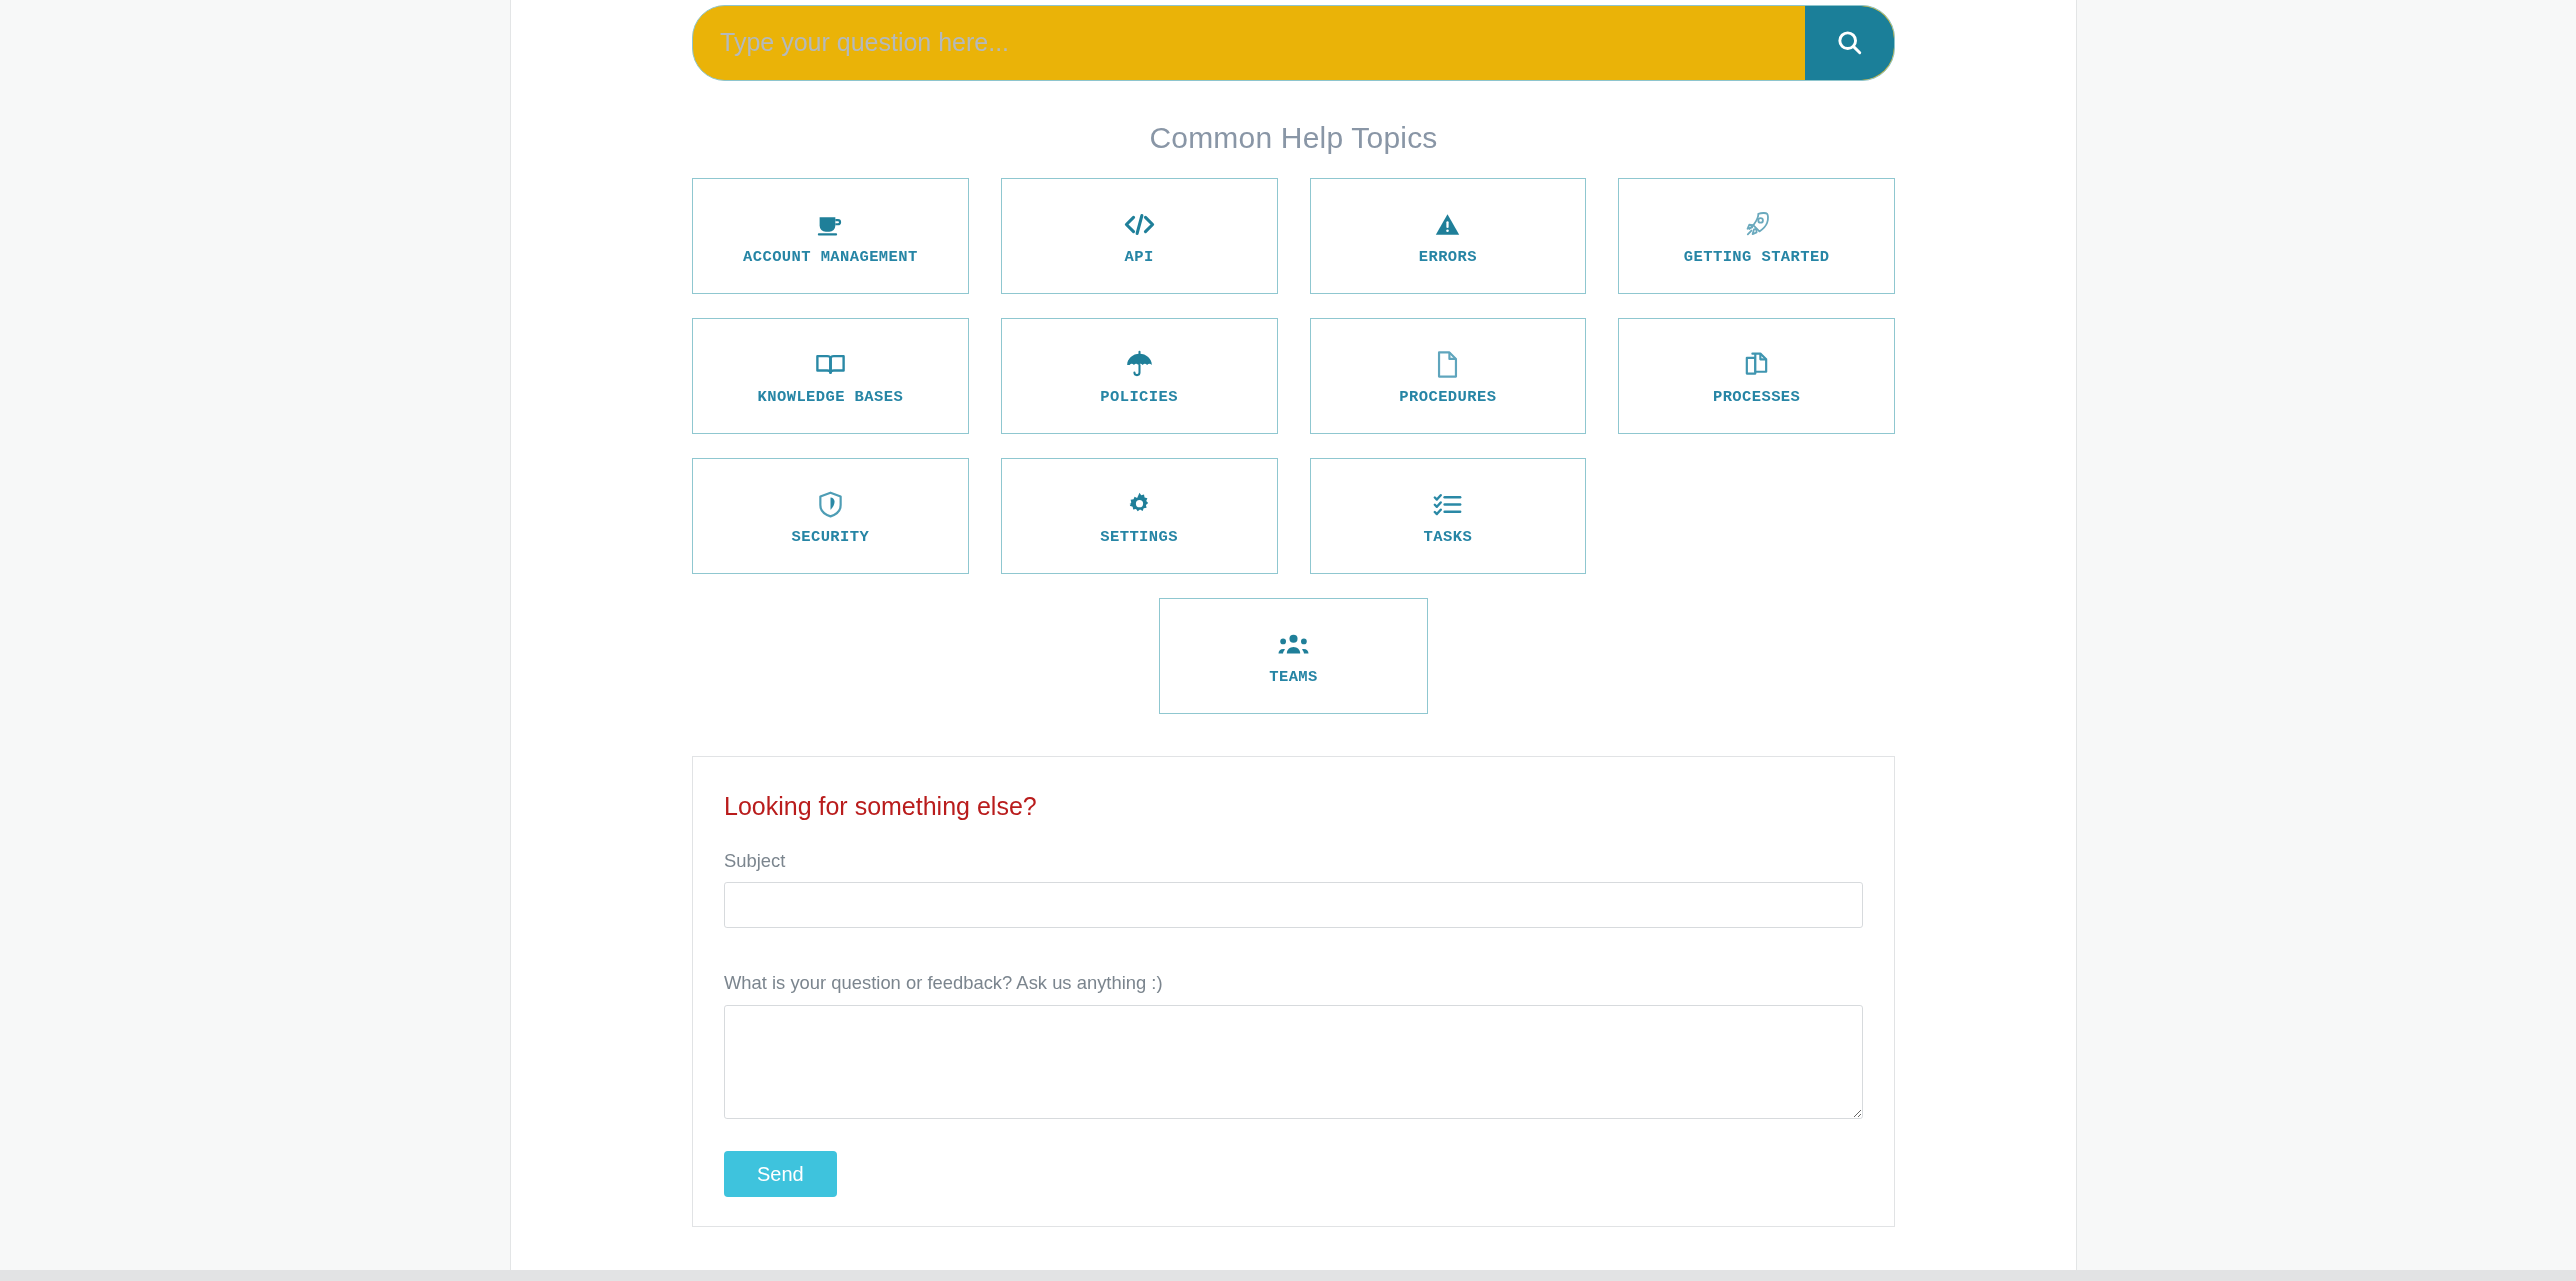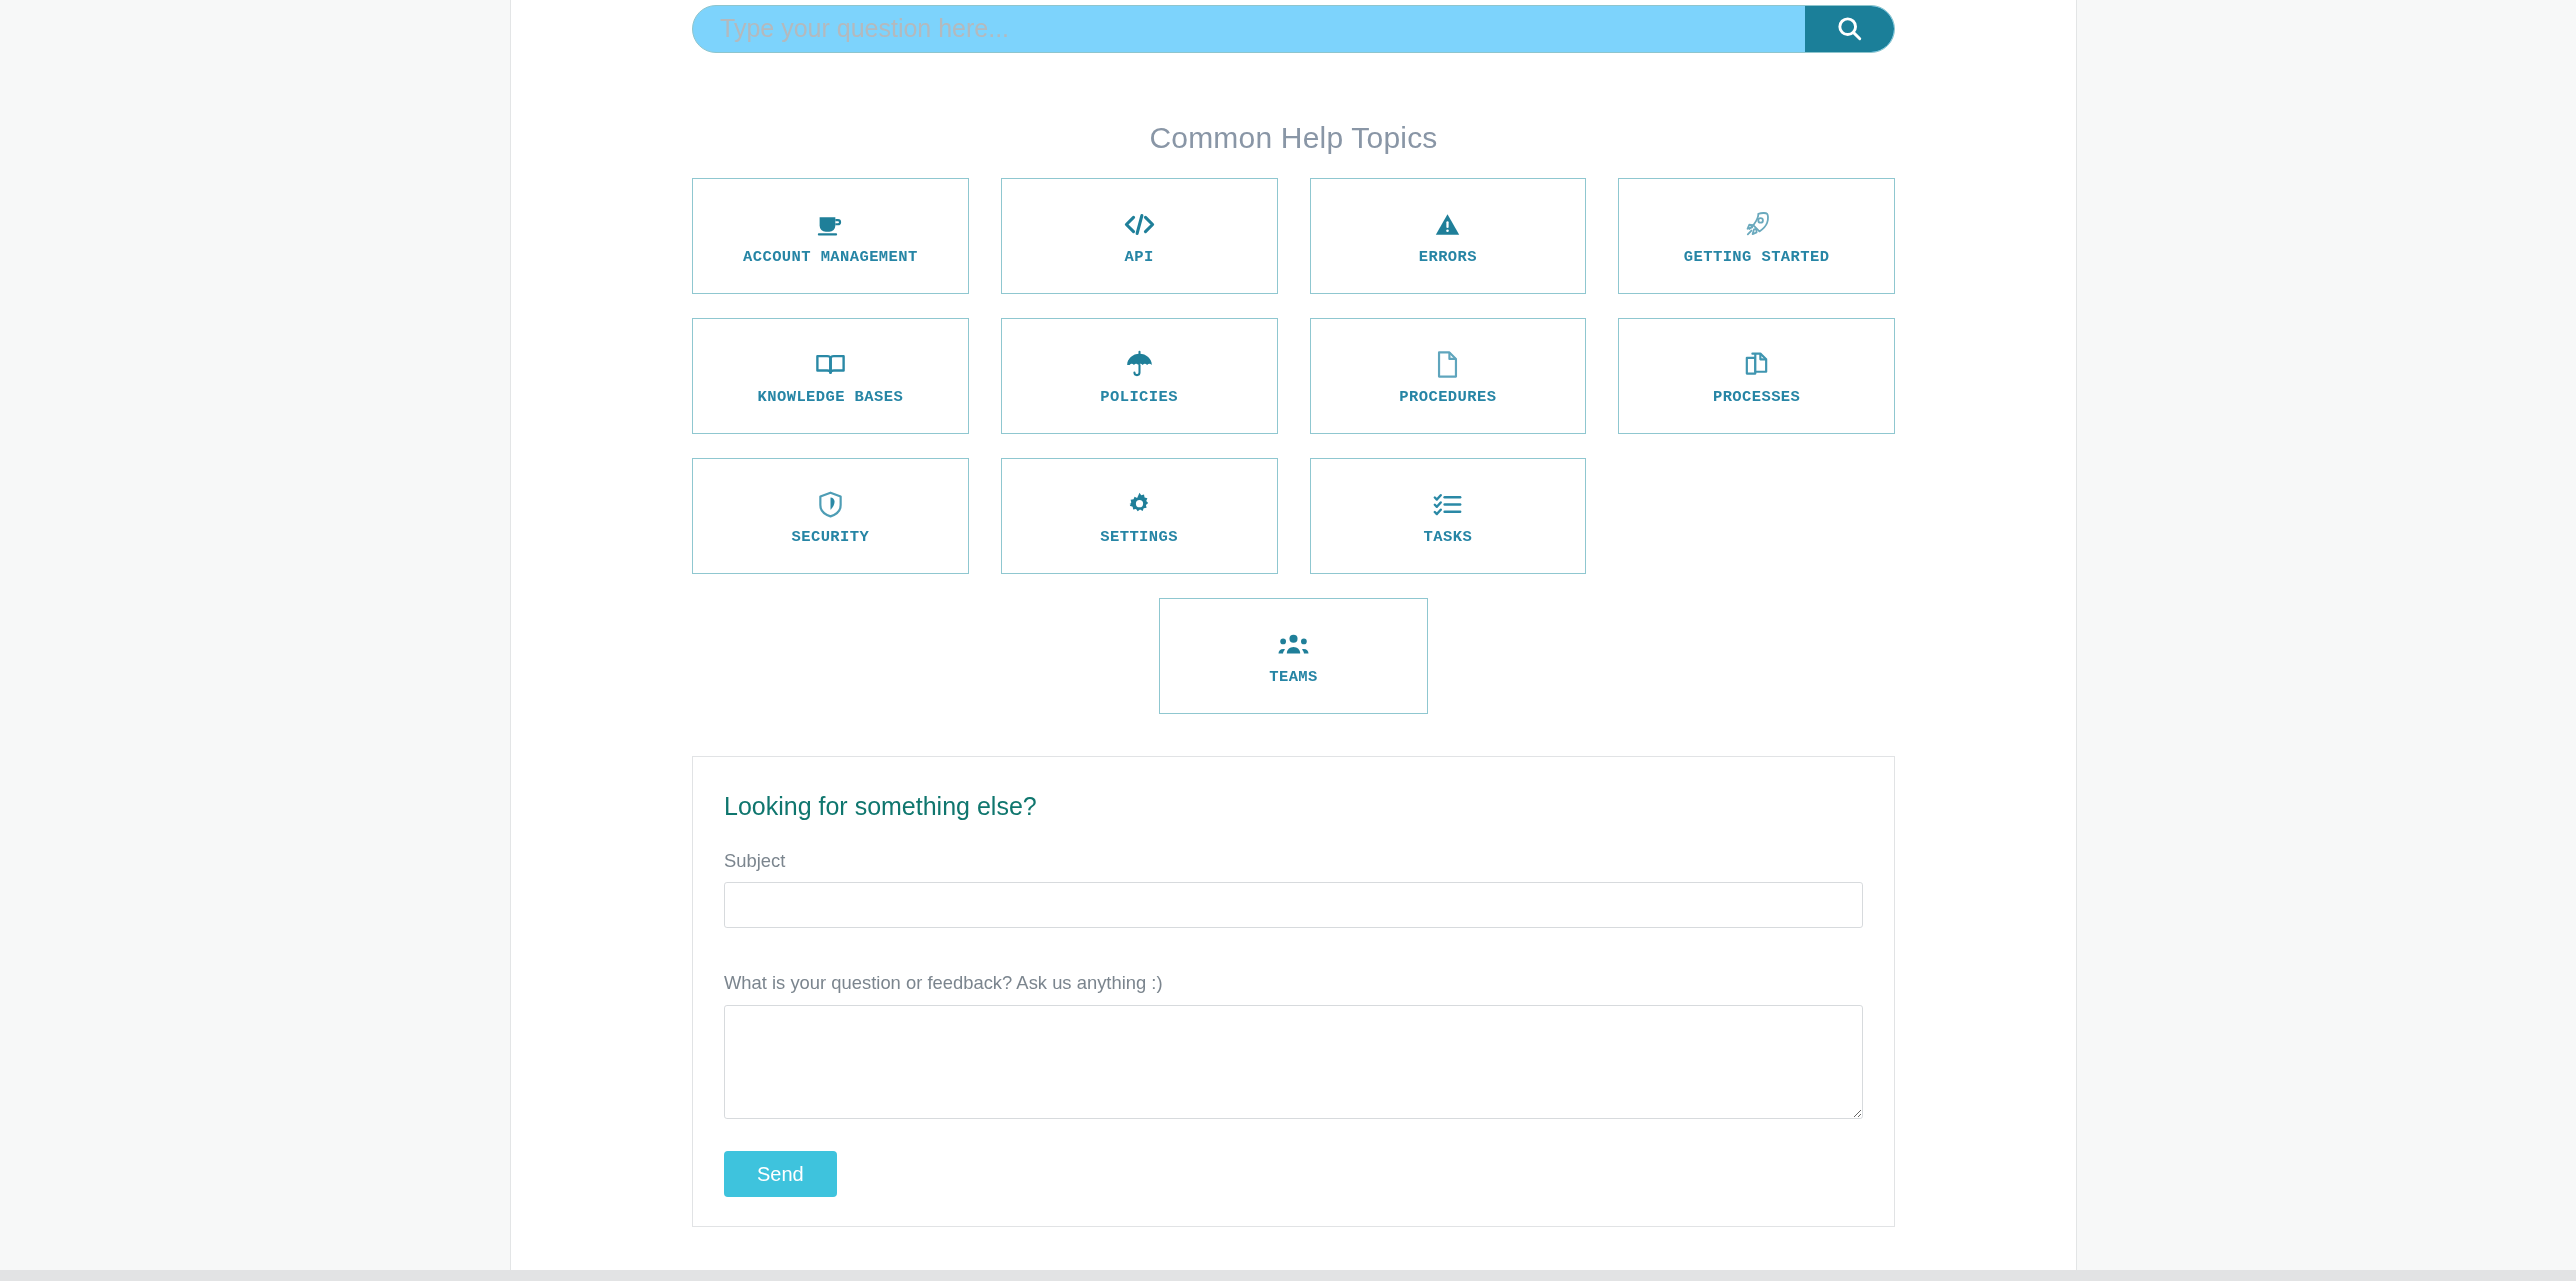--- a/index.html
+++ b/index.html
@@ -42,24 +42,24 @@
   
   .search-row {
     position: relative;
     margin-top: 4.8px;
     height: 66px;
   }
   .search-pill {
     position: relative;
     display: flex;
     align-items: stretch;
-    height: 48px;
+    height: 76px;
     border: 1.9px solid #8ec5cd;
     border-radius: 33px;
-    background: #7dd3fc;
+    background: #eab308;
     overflow: hidden;
     box-sizing: border-box;
   }
   .search-input {
     flex: 1 1 auto;
     border: none;
     outline: none;
     background: transparent;
     font-family: "Liberation Sans", sans-serif;
     font-size: 25px;
@@ -143,21 +143,21 @@
   
   .form-card {
     margin-top: 42px;
     border: 1px solid #e1e3e5;
     background: #ffffff;
     padding: 35px 31px 29px 31px;
     box-sizing: border-box;
   }
   .form-title {
     font-size: 25px;
-    color: #0f766e;
+    color: #b91c1c;
     font-weight: 400;
     margin: 0 0 29px 0;
   }
   .field-label {
     font-size: 18.4px;
     color: #7b858e;
     margin-bottom: 10.6px;
   }
   .text-input {
     display: block;

